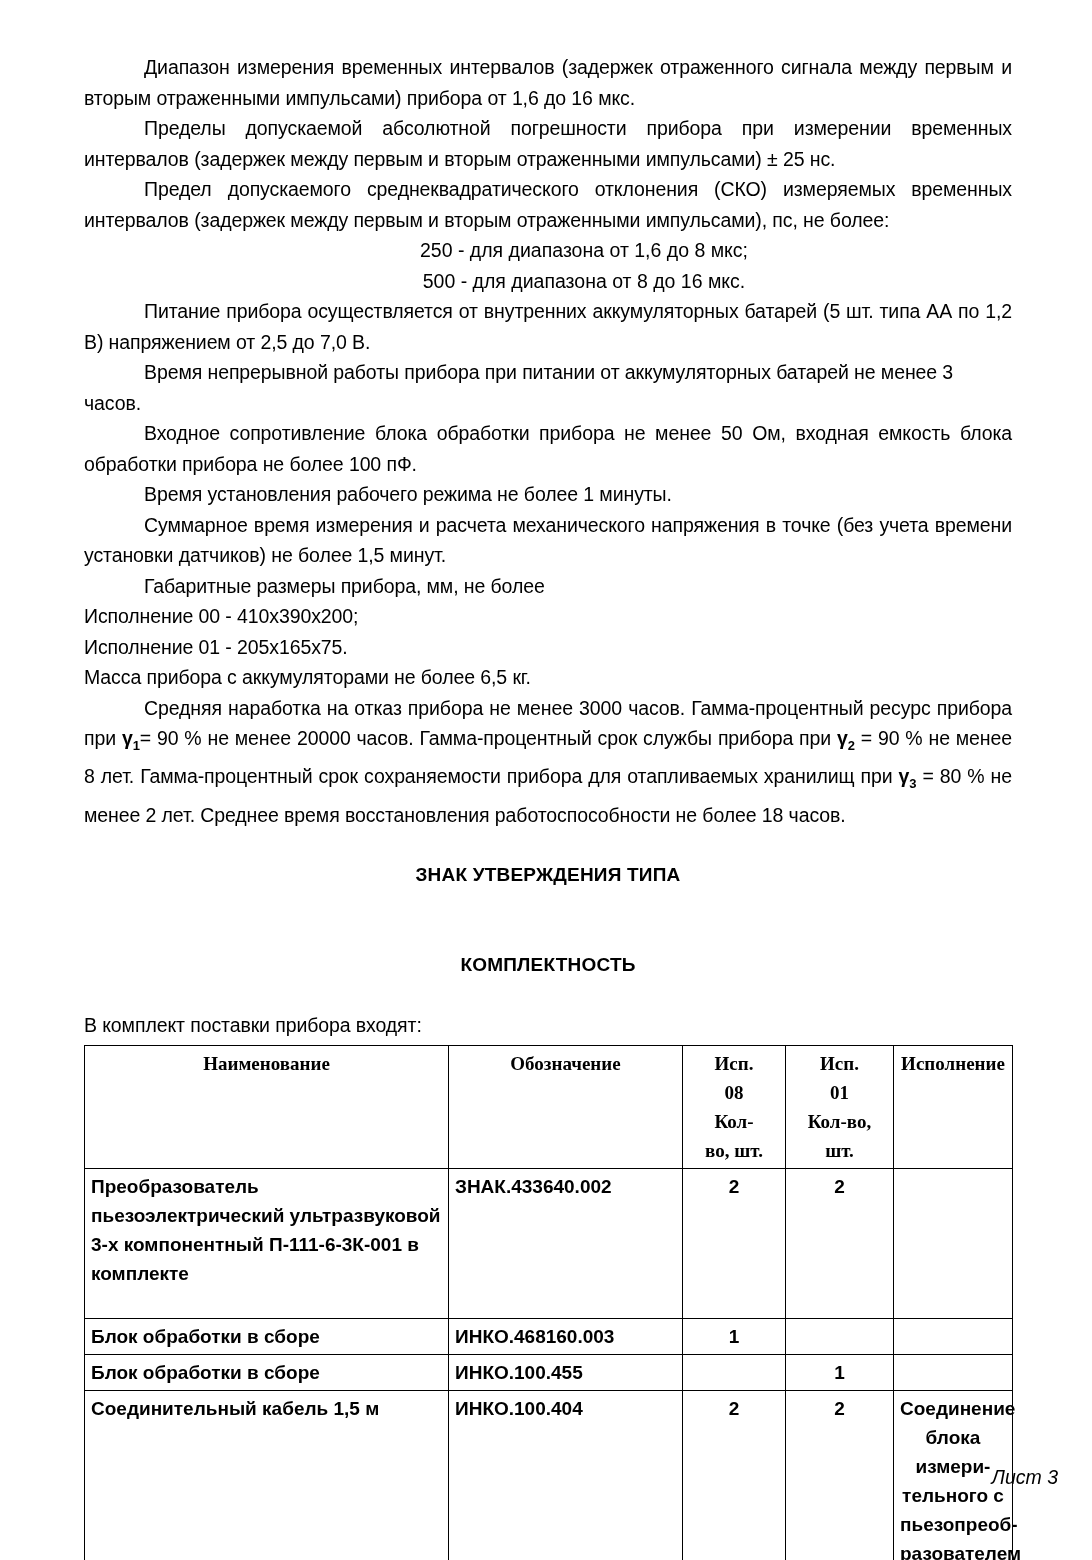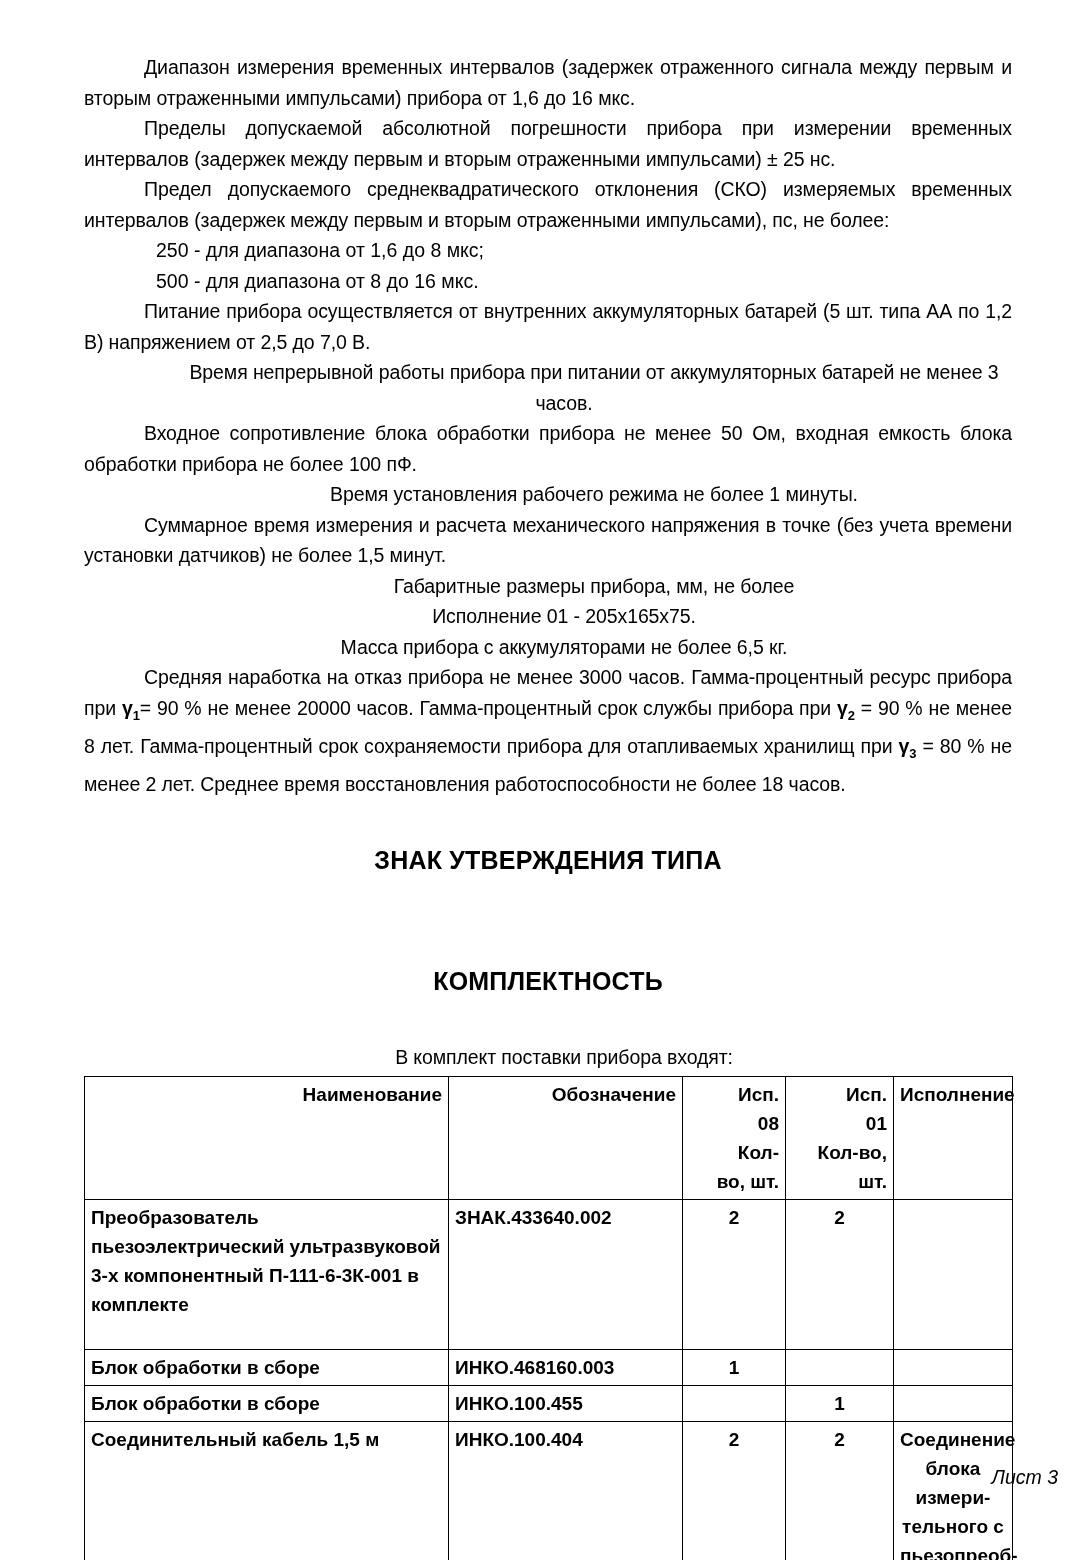--- a/index.html
+++ b/index.html
@@ -25,32 +25,32 @@
   p.body-par {
     margin: 0 0 0 0;
     font-size: 19.5px;
     line-height: 30.5px;
     text-align: justify;
     text-indent: 60px;
     letter-spacing: -0.1px;
     font-weight: 400;
   }
   p.body-par.no-indent { text-indent: 0; }
-  p.body-par.left { text-align: center; margin-left: 32px; }
+  p.body-par.left { text-align: left; }
   p.sub-item {
     margin: 0;
     font-size: 19.5px;
     line-height: 30.5px;
-    text-align: left;
+    text-align: center;
     text-indent: 72px;
     font-weight: 400;
   }
   h2.section-title {
-    margin: 16px;
-    font-size: 25px;
+    margin: 4px;
+    font-size: 19px;
     font-weight: bold;
     text-align: center;
     letter-spacing: 0.2px;
   }
   .spacer-lg { height: 30px; }
   .gamma-sub {
     font-size: 13px;
     vertical-align: sub;
     font-weight: bold;
   }
@@ -64,23 +64,24 @@
   }
   table.kit-table td, table.kit-table th {
     border: 1.6px solid #000;
     padding: 3px 6px;
     font-size: 19px;
     line-height: 29px;
     vertical-align: top;
     font-weight: 700;
   }
   table.kit-table th {
-    text-align: right;
+    text-align: center;
     font-weight: bold;
     vertical-align: top;
+    font-family: Liberation Serif, serif;
   }
   .col-name  { width: 364px; }
   .col-desig { width: 234px; }
   .col-q00   { width: 103px; }
   .col-q01   { width: 108px; }
   .col-note  { width: 119px; }
 
   td.center { text-align: center; }
   td.note-cell { text-align: center; line-height: 28px; }
 
@@ -107,20 +108,21 @@
 
   <p class="sub-item">250 - для диапазона от 1,6 до 8 мкс;</p>
   <p class="sub-item">500 - для диапазона от 8 до 16 мкс.</p>
 
   <p class="body-par">Питание прибора осуществляется от внутренних аккумуляторных батарей (5 шт. типа АА по 1,2 В) напряжением от 2,5  до 7,0 В.</p>
   <p class="body-par left">Время непрерывной работы прибора при питании от аккумуляторных батарей не менее        3 часов.</p>
   <p class="body-par">Входное сопротивление блока обработки прибора не менее 50 Ом, входная емкость блока обработки прибора не более 100 пФ.</p>
   <p class="body-par left">Время установления рабочего режима не более 1 минуты.</p>
   <p class="body-par">Суммарное время измерения и расчета механического напряжения в точке (без учета времени установки датчиков) не более 1,5 минут.</p>
   <p class="body-par left">Габаритные размеры прибора, мм, не более</p>
+  <p class="body-par left no-indent">Исполнение 00 - 410x390x200;</p>
   <p class="body-par left no-indent">Исполнение 01 - 205x165x75.</p>
   <p class="body-par left no-indent">Масса прибора с аккумуляторами не более 6,5 кг.</p>
 
   <p class="body-par"><span>Средняя наработка на отказ прибора не менее 3000 часов. Гамма-процентный ресурс прибора при </span><span class="gamma">γ</span><span class="gamma-sub">1</span><span>= 90 % не менее 20000 часов. Гамма-процентный срок службы прибора при        </span><span class="gamma">γ</span><span class="gamma-sub">2</span><span> = 90 % не менее 8 лет. Гамма-процентный срок сохраняемости прибора для отапливаемых хранилищ при </span><span class="gamma">γ</span><span class="gamma-sub">3</span><span> = 80 % не менее 2 лет. Среднее время восстановления работоспособности не более 18 часов.</span></p>
 
   <div class="spacer-lg"></div>
   <h2 class="section-title">ЗНАК УТВЕРЖДЕНИЯ ТИПА</h2>
   <div class="spacer-lg"></div>
 
 

